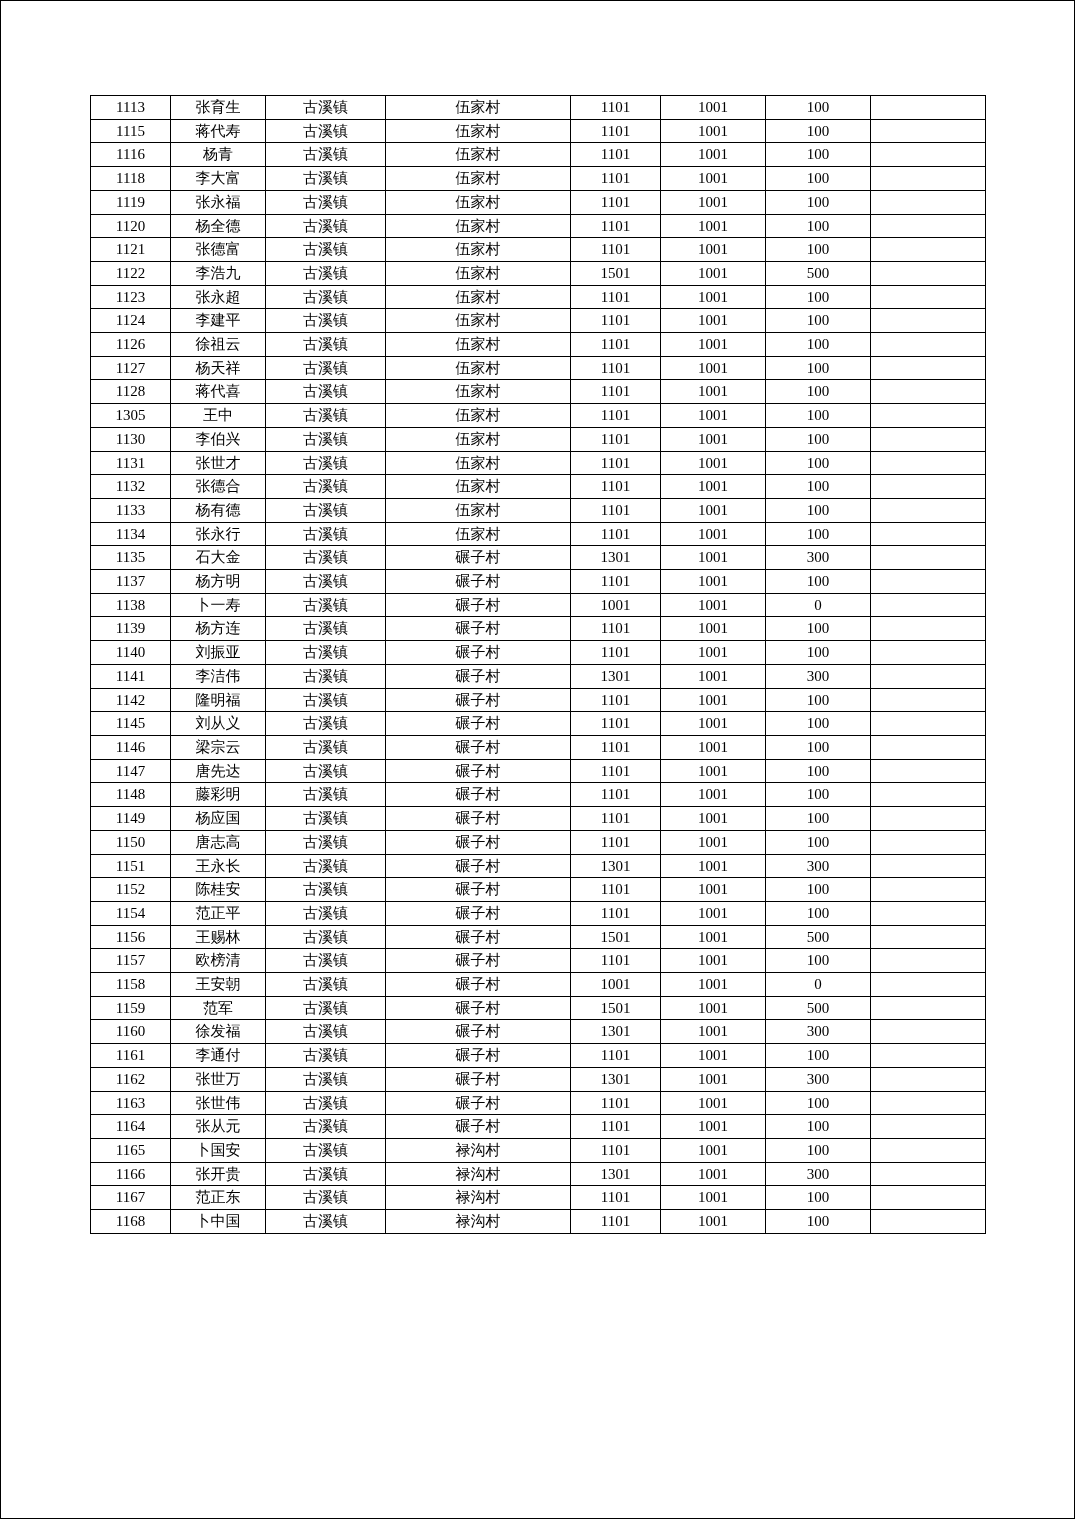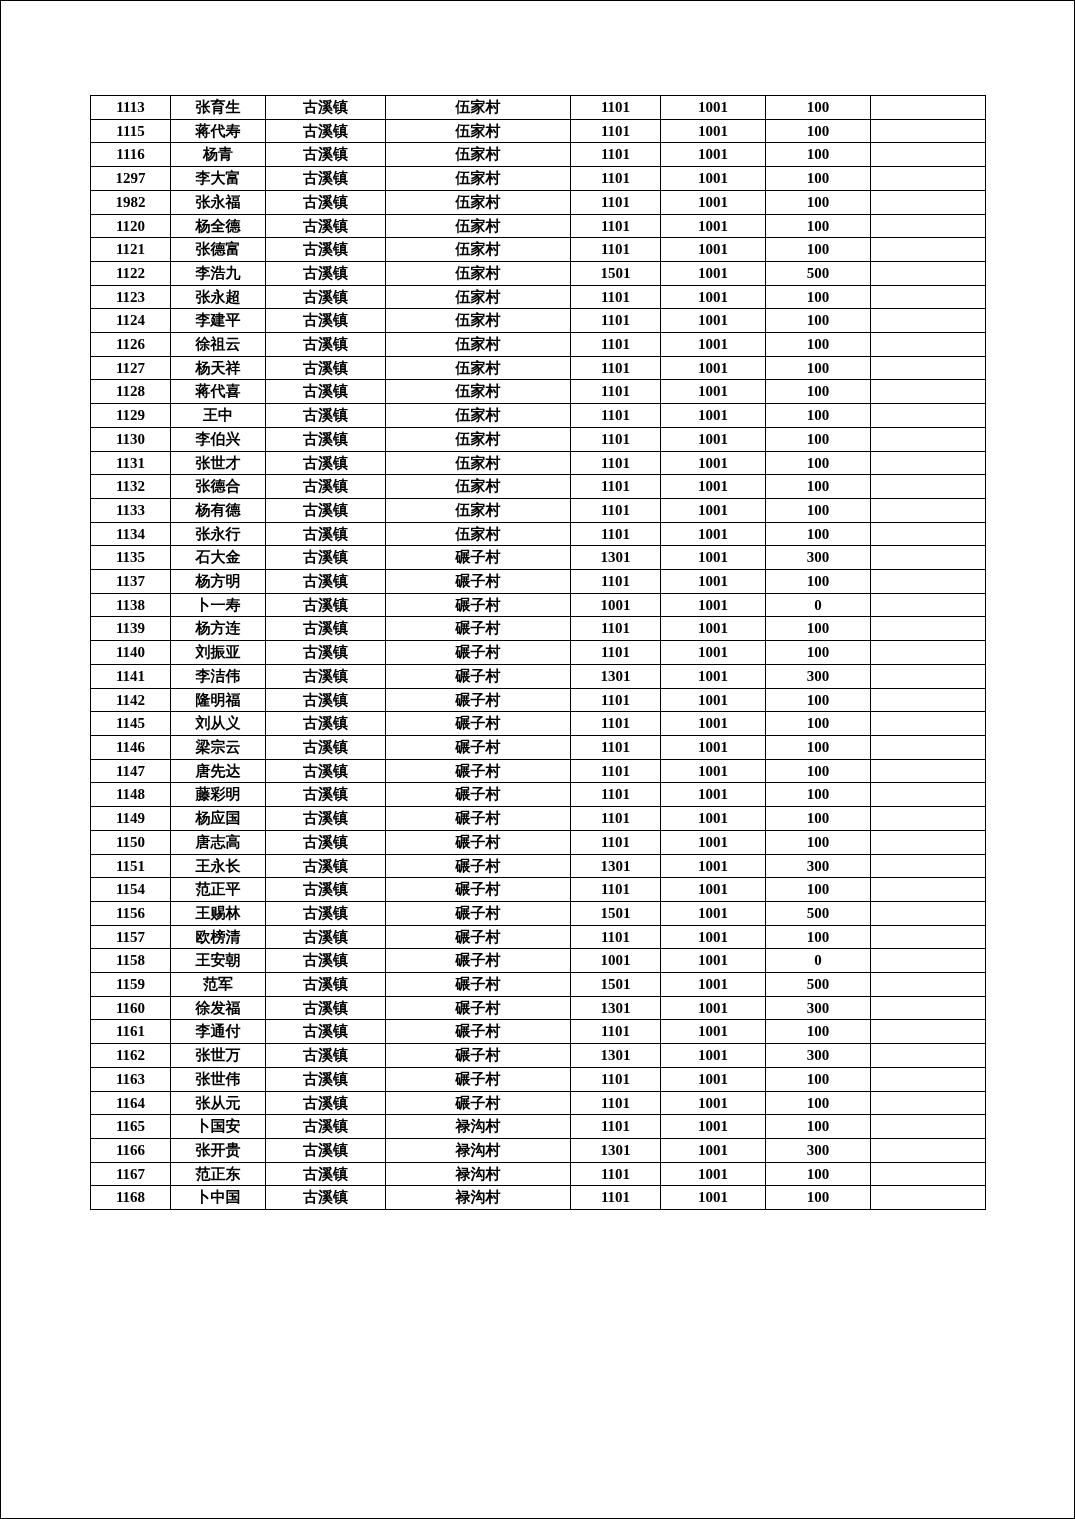--- a/index.html
+++ b/index.html
@@ -21,21 +21,20 @@
     box-sizing: border-box;
     pointer-events: none;
   }
   table.roster {
     position: absolute;
     left: 90px;
     top: 95px;
     border-collapse: collapse;
     table-layout: fixed;
     width: 895px;
-    font-weight: bold;
   }
   table.roster col:nth-child(1) { width: 80px; }
   table.roster col:nth-child(2) { width: 95px; }
   table.roster col:nth-child(3) { width: 120px; }
   table.roster col:nth-child(4) { width: 185px; }
   table.roster col:nth-child(5) { width: 90px; }
   table.roster col:nth-child(6) { width: 105px; }
   table.roster col:nth-child(7) { width: 105px; }
   table.roster col:nth-child(8) { width: 115px; }
   table.roster td {
@@ -91,31 +90,31 @@
         <td>1116</td>
         <td>杨青</td>
         <td>古溪镇</td>
         <td>伍家村</td>
         <td>1101</td>
         <td>1001</td>
         <td>100</td>
         <td></td>
       </tr>
       <tr>
-        <td>1297</td>
+        <td>1118</td>
         <td>李大富</td>
         <td>古溪镇</td>
         <td>伍家村</td>
         <td>1101</td>
         <td>1001</td>
         <td>100</td>
         <td></td>
       </tr>
       <tr>
-        <td>1982</td>
+        <td>1119</td>
         <td>张永福</td>
         <td>古溪镇</td>
         <td>伍家村</td>
         <td>1101</td>
         <td>1001</td>
         <td>100</td>
         <td></td>
       </tr>
       <tr>
         <td>1120</td>
@@ -191,21 +190,21 @@
         <td>1128</td>
         <td>蒋代喜</td>
         <td>古溪镇</td>
         <td>伍家村</td>
         <td>1101</td>
         <td>1001</td>
         <td>100</td>
         <td></td>
       </tr>
       <tr>
-        <td>1129</td>
+        <td>1305</td>
         <td>王中</td>
         <td>古溪镇</td>
         <td>伍家村</td>
         <td>1101</td>
         <td>1001</td>
         <td>100</td>
         <td></td>
       </tr>
       <tr>
         <td>1130</td>
@@ -388,20 +387,30 @@
         <td></td>
       </tr>
       <tr>
         <td>1151</td>
         <td>王永长</td>
         <td>古溪镇</td>
         <td>碾子村</td>
         <td>1301</td>
         <td>1001</td>
         <td>300</td>
+        <td></td>
+      </tr>
+      <tr>
+        <td>1152</td>
+        <td>陈桂安</td>
+        <td>古溪镇</td>
+        <td>碾子村</td>
+        <td>1101</td>
+        <td>1001</td>
+        <td>100</td>
         <td></td>
       </tr>
       <tr>
         <td>1154</td>
         <td>范正平</td>
         <td>古溪镇</td>
         <td>碾子村</td>
         <td>1101</td>
         <td>1001</td>
         <td>100</td>

